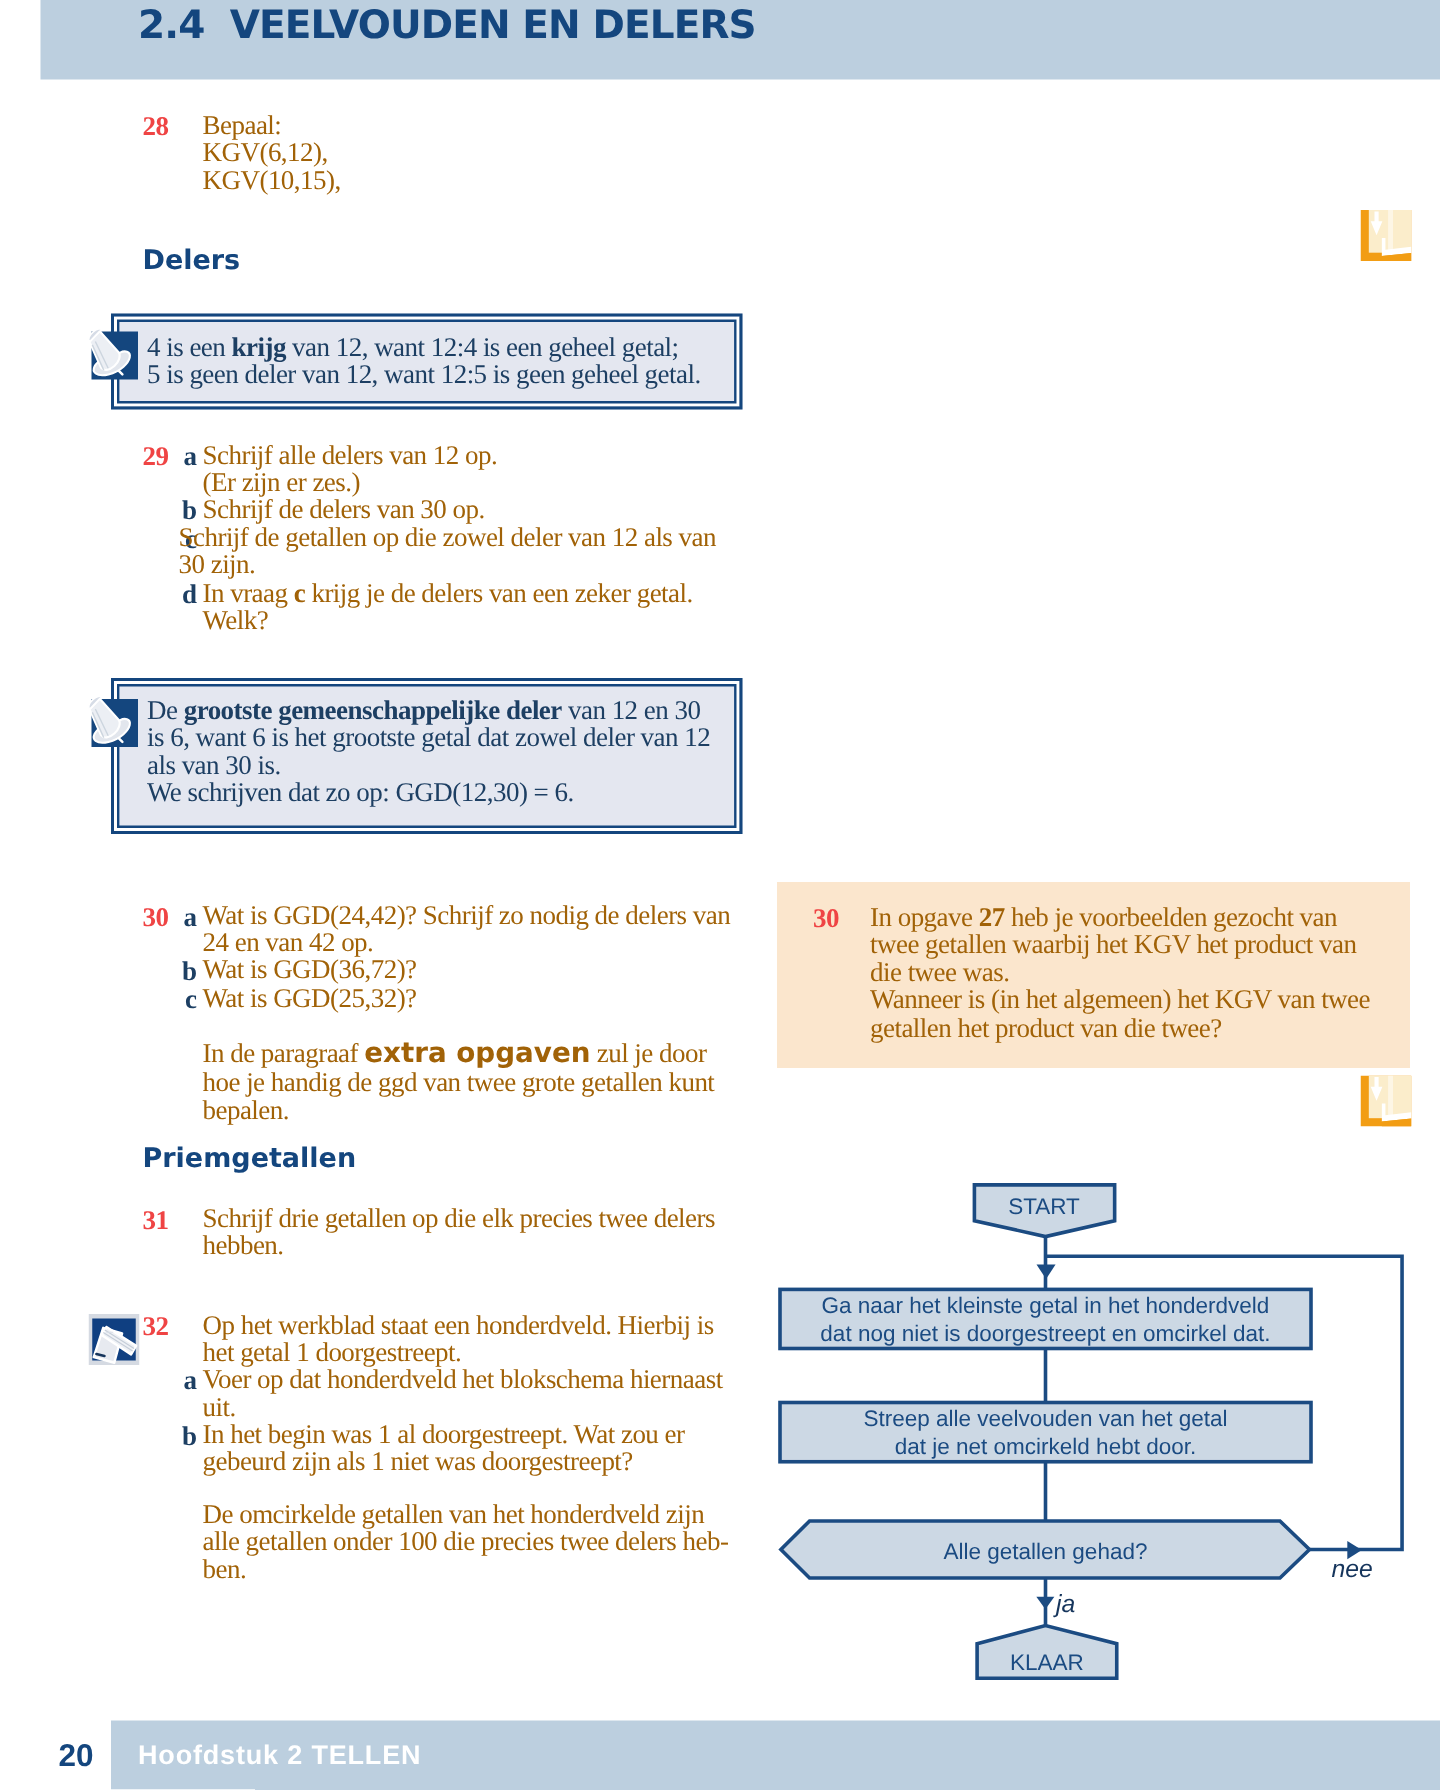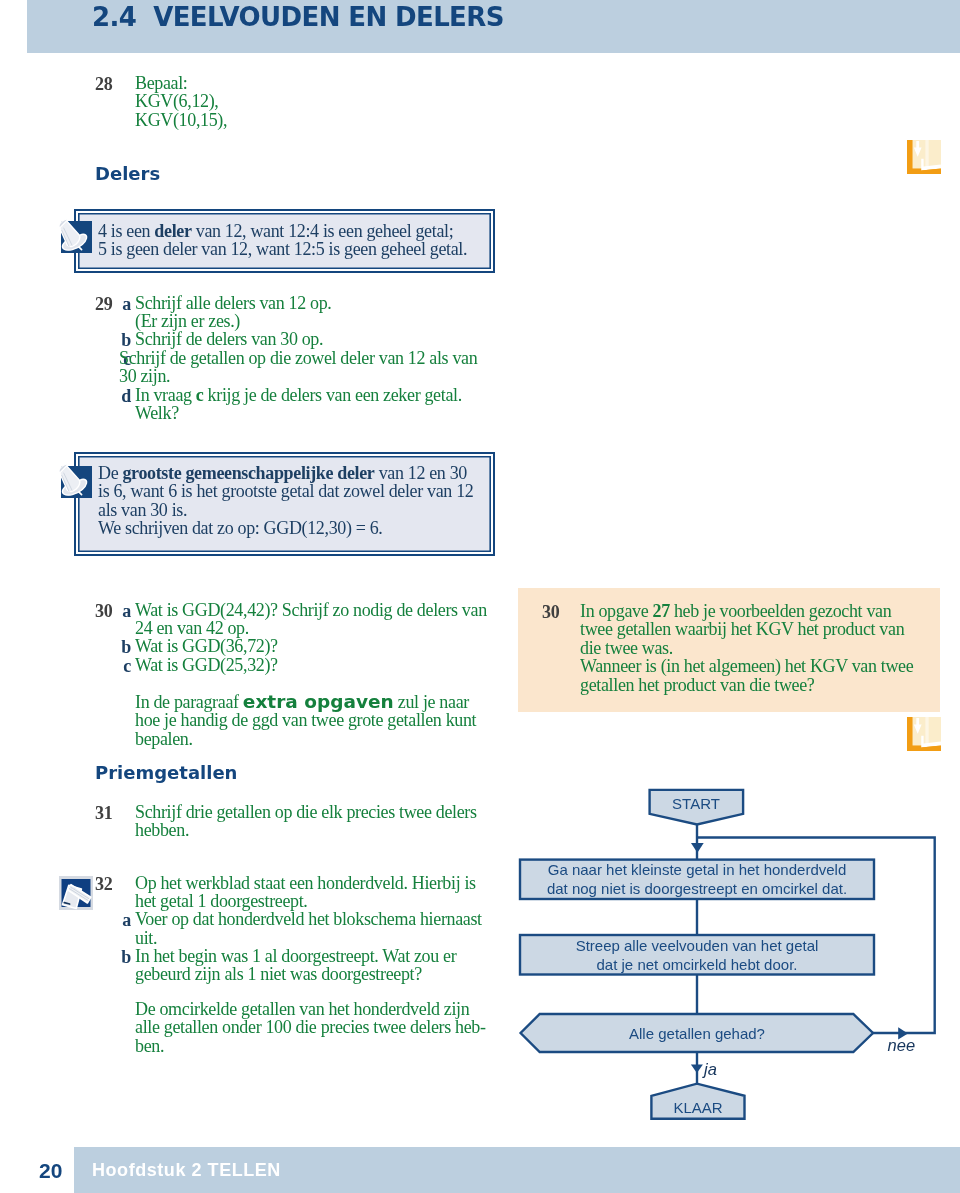--- a/index.html
+++ b/index.html
@@ -8,23 +8,23 @@
   .page{position:absolute;inset:0;margin-left:27px;}
 
   
   .header-band{position:absolute;left:0;top:0;width:960px;height:53px;background:#bccfdf;}
   .header-title{position:absolute;left:65px;top:2px;font-family:"DejaVu Sans",sans-serif;font-weight:bold;
     font-size:26px;color:#14467e;letter-spacing:-0.6px;}
   .sec-head{font-family:"DejaVu Sans",sans-serif;font-weight:bold;font-size:18px;color:#14467e;}
 
   
   .abs{position:absolute;}
-  .ex{font-family:"Liberation Serif",serif;font-size:18px;letter-spacing:-0.35px;color:#15803d;line-height:18.4px;}
+  .ex{font-family:"Liberation Serif",serif;font-size:18px;letter-spacing:-0.35px;color:#a16207;line-height:18.4px;}
   .ex b{font-weight:bold;}
-  .exnum{position:absolute;font-family:"Liberation Serif",serif;font-weight:bold;font-size:18px;letter-spacing:-0.35px;color:#404040;}
+  .exnum{position:absolute;font-family:"Liberation Serif",serif;font-weight:bold;font-size:18px;letter-spacing:-0.35px;color:#ef4444;}
   .exlet{position:absolute;width:22px;text-align:right;font-family:"Liberation Serif",serif;font-weight:bold;font-size:18px;letter-spacing:-0.35px;color:#1d3f63;}
 
   
   .tbox{position:absolute;background:#e4e7f0;border:2px solid #14467e;
         box-shadow:inset 0 0 0 2px #ffffff, inset 0 0 0 3.6px #14467e;}
   .tbox-txt{position:absolute;font-family:"Liberation Serif",serif;font-size:18px;letter-spacing:-0.35px;color:#1d3f63;line-height:18.4px;}
   .pinwrap{position:absolute;width:40px;height:40px;}
 
   .sans-bold{font-family:"DejaVu Sans",sans-serif;font-weight:bold;font-size:18.5px;letter-spacing:0px;}
   
@@ -70,21 +70,21 @@
         <path d="M1.2 9.0 L8.6 1.3 L22.4 16.7 C24.0 19.1 22.6 23.4 19.2 26.6 C15.7 29.8 11.4 30.3 9.4 27.7 Z" fill="#eceff4" stroke="#ffffff" stroke-width="1.5" stroke-linejoin="round"></path>
 
         <path d="M1.2 9.0 C-0.2 7.4 0.9 4.3 3.6 1.9 C6.3 -0.5 9.3 -1.0 10.5 0.4 L8.6 1.3 Z" fill="#d6dce6" stroke="#ffffff" stroke-width="1.2" stroke-linejoin="round"></path>
 
         <path d="M3.2 11.2 L11.5 29.5" stroke="#c9d1dc" stroke-width="1.0" fill="none" opacity="0.9"></path>
         <path d="M5.4 8.8 L14.7 28.1" stroke="#c9d1dc" stroke-width="1.0" fill="none" opacity="0.9"></path>
       </g>
     </svg>
   </div>
   <div class="tbox-txt" style="left:71px;top:221.5px;width:390px;">
-    <div><span>4 is een </span><b>deler</b><span> van 12, want 12:4 is een geheel getal;</span></div>
+    <div><span>4 is een </span><b>krijg</b><span> van 12, want 12:4 is een geheel getal;</span></div>
     <div>5 is geen deler van 12, want 12:5 is geen geheel getal.</div>
   </div>
 
   <div class="exnum" style="left:68px;top:293.5px;">29</div>
   <div class="abs" style="left:0;top:293.5px;">
     <div class="exlet" style="left:82px;top:0px;">a</div>
     <div class="ex abs" style="left:108px;top:0px;width:370px;">
       <div>Schrijf alle delers van 12 op.</div>
       <div>(Er zijn er zes.)</div>
     </div>
@@ -135,21 +135,21 @@
     <div class="exlet" style="left:82px;top:36.8px;">b</div>
     <div class="ex abs" style="left:108px;top:36.8px;width:372px;">
       <div>Wat is GGD(36,72)?</div>
     </div>
     <div class="exlet" style="left:82px;top:55.2px;">c</div>
     <div class="ex abs" style="left:108px;top:55.2px;width:372px;">
       <div>Wat is GGD(25,32)?</div>
     </div>
   </div>
   <div class="ex abs" style="left:108px;top:693px;width:372px;">
-    <div><span>In de paragraaf </span><span class="sans-bold">extra opgaven</span><span> zul je naar</span></div>
+    <div><span>In de paragraaf </span><span class="sans-bold">extra opgaven</span><span> zul je door</span></div>
     <div>hoe je handig de ggd van twee grote getallen kunt</div>
     <div>bepalen.</div>
   </div>
 
   <div class="cbox" style="left:491px;top:588px;width:422px;height:124px;"></div>
   <div class="exnum" style="left:515px;top:602px;">30</div>
   <div class="ex abs" style="left:553px;top:602px;width:360px;">
     <div><span>In opgave </span><b>27</b><span> heb je voorbeelden gezocht van</span></div>
     <div>twee getallen waarbij het KGV het product van</div>
     <div>die twee was.</div>

